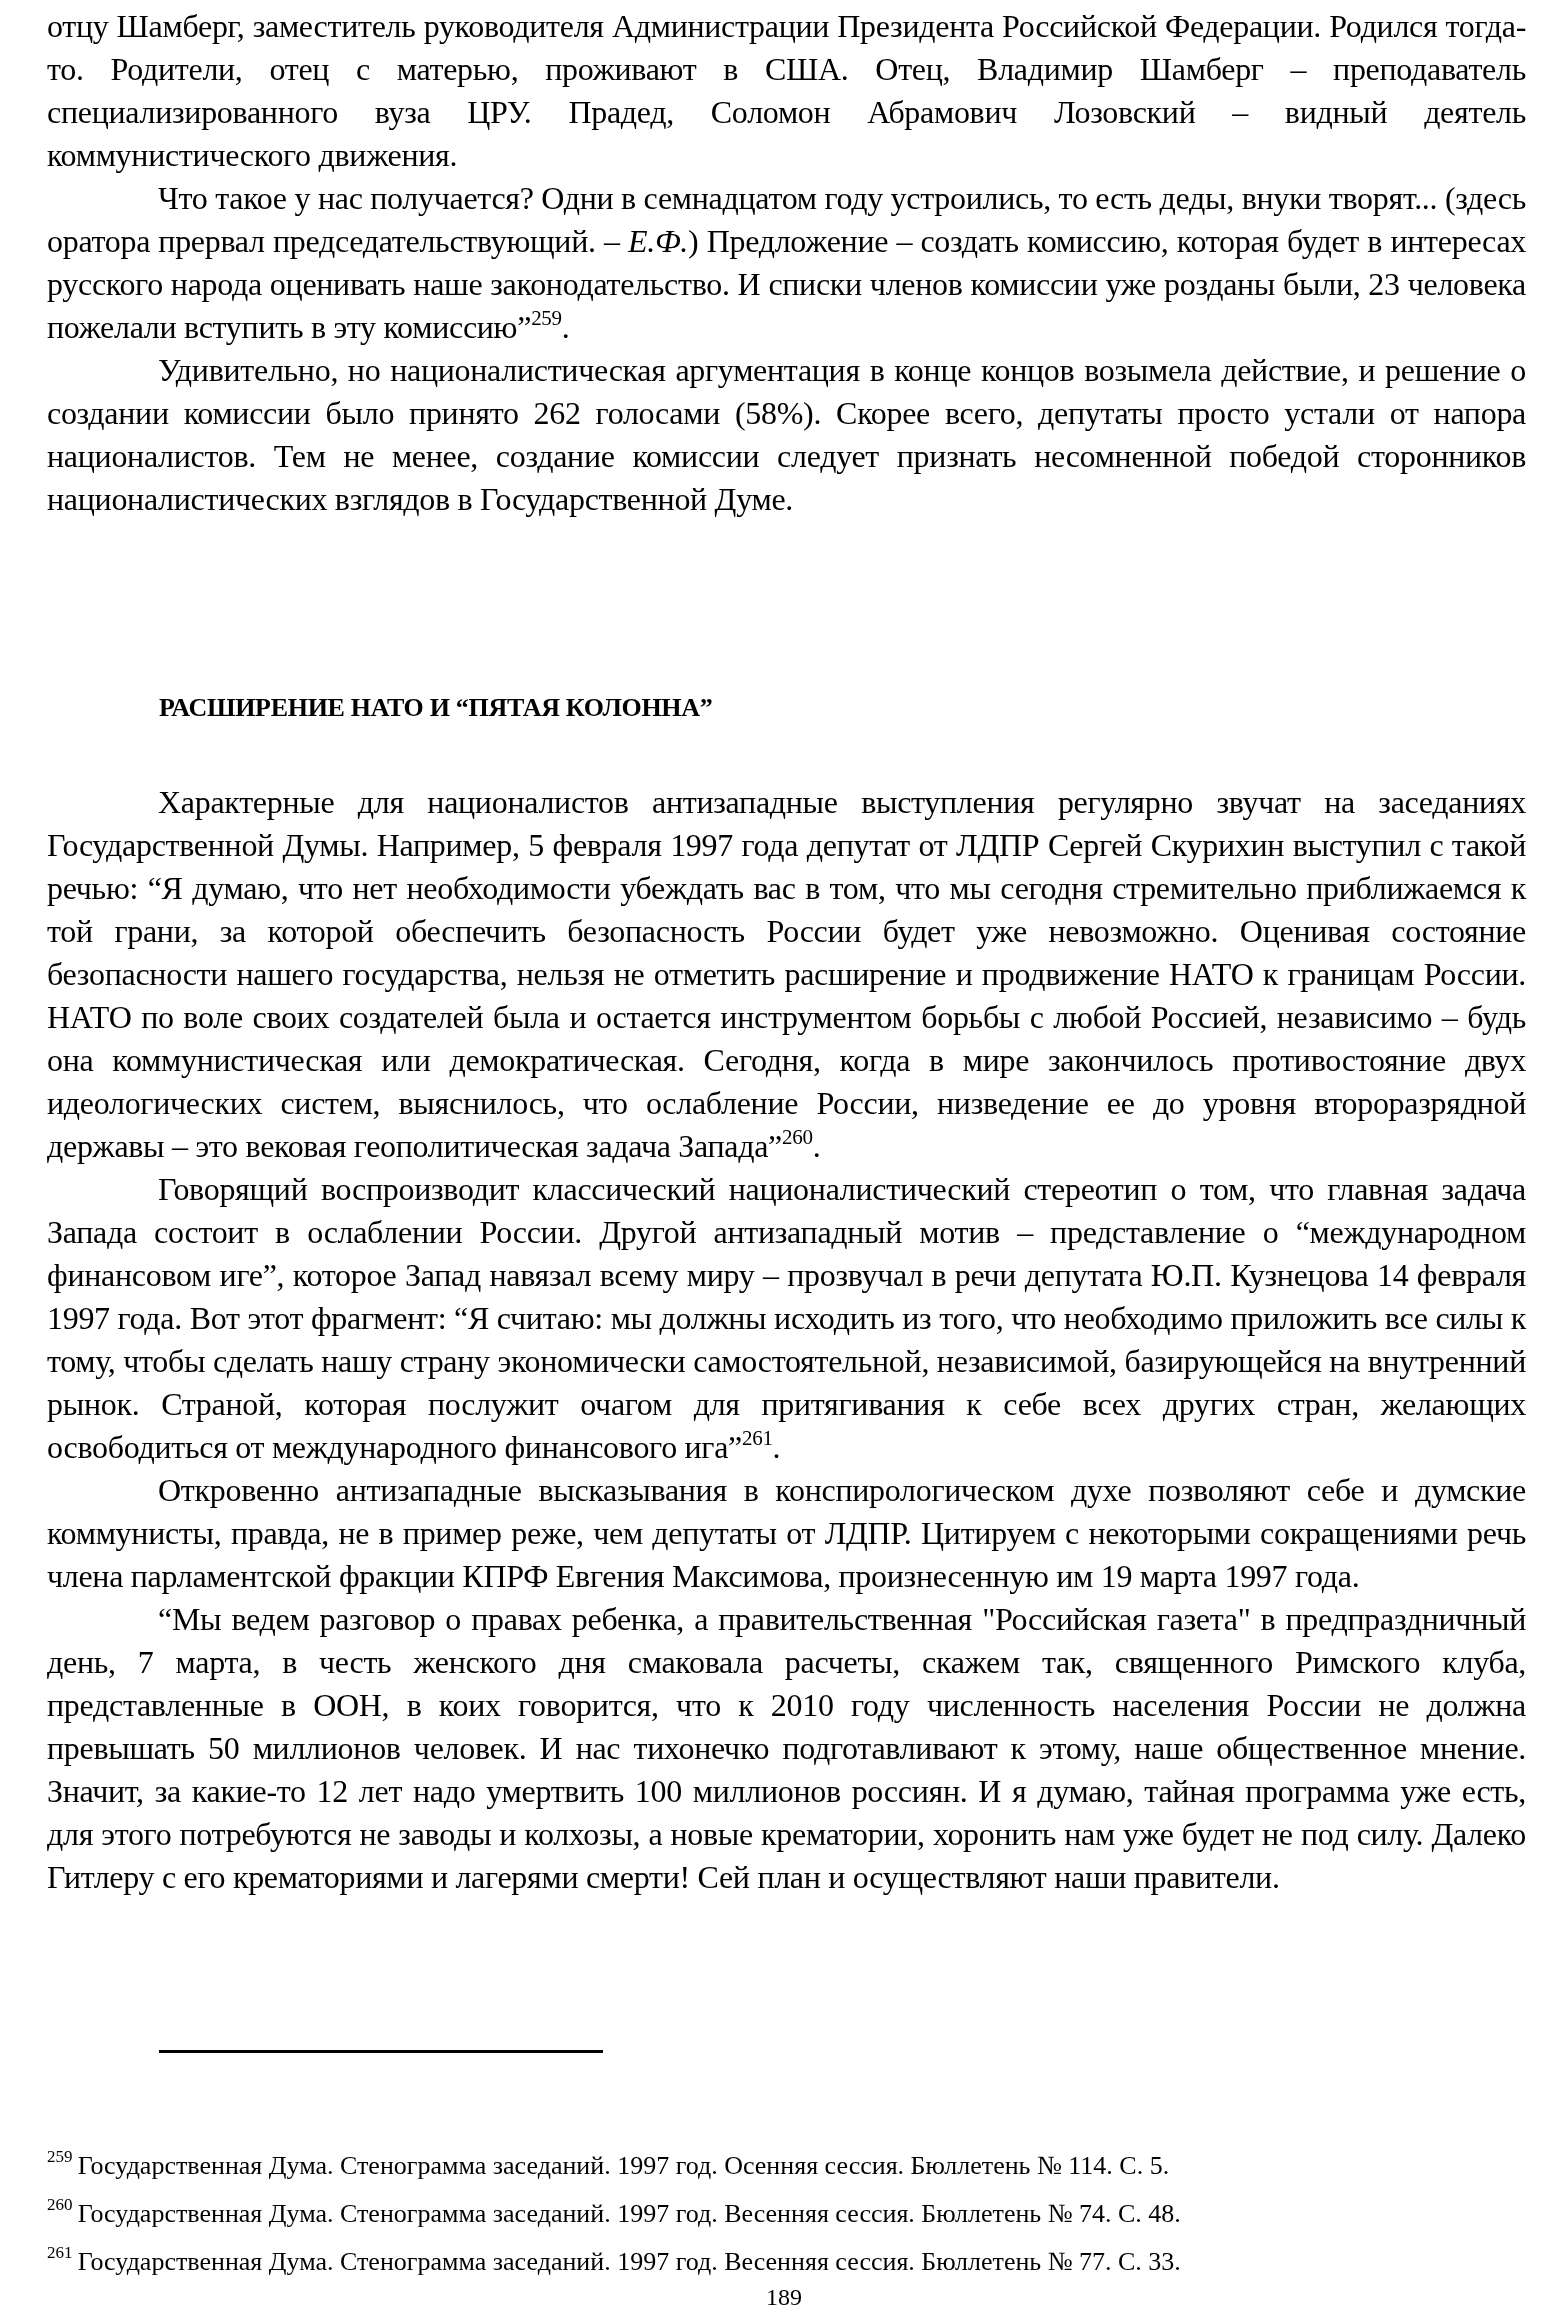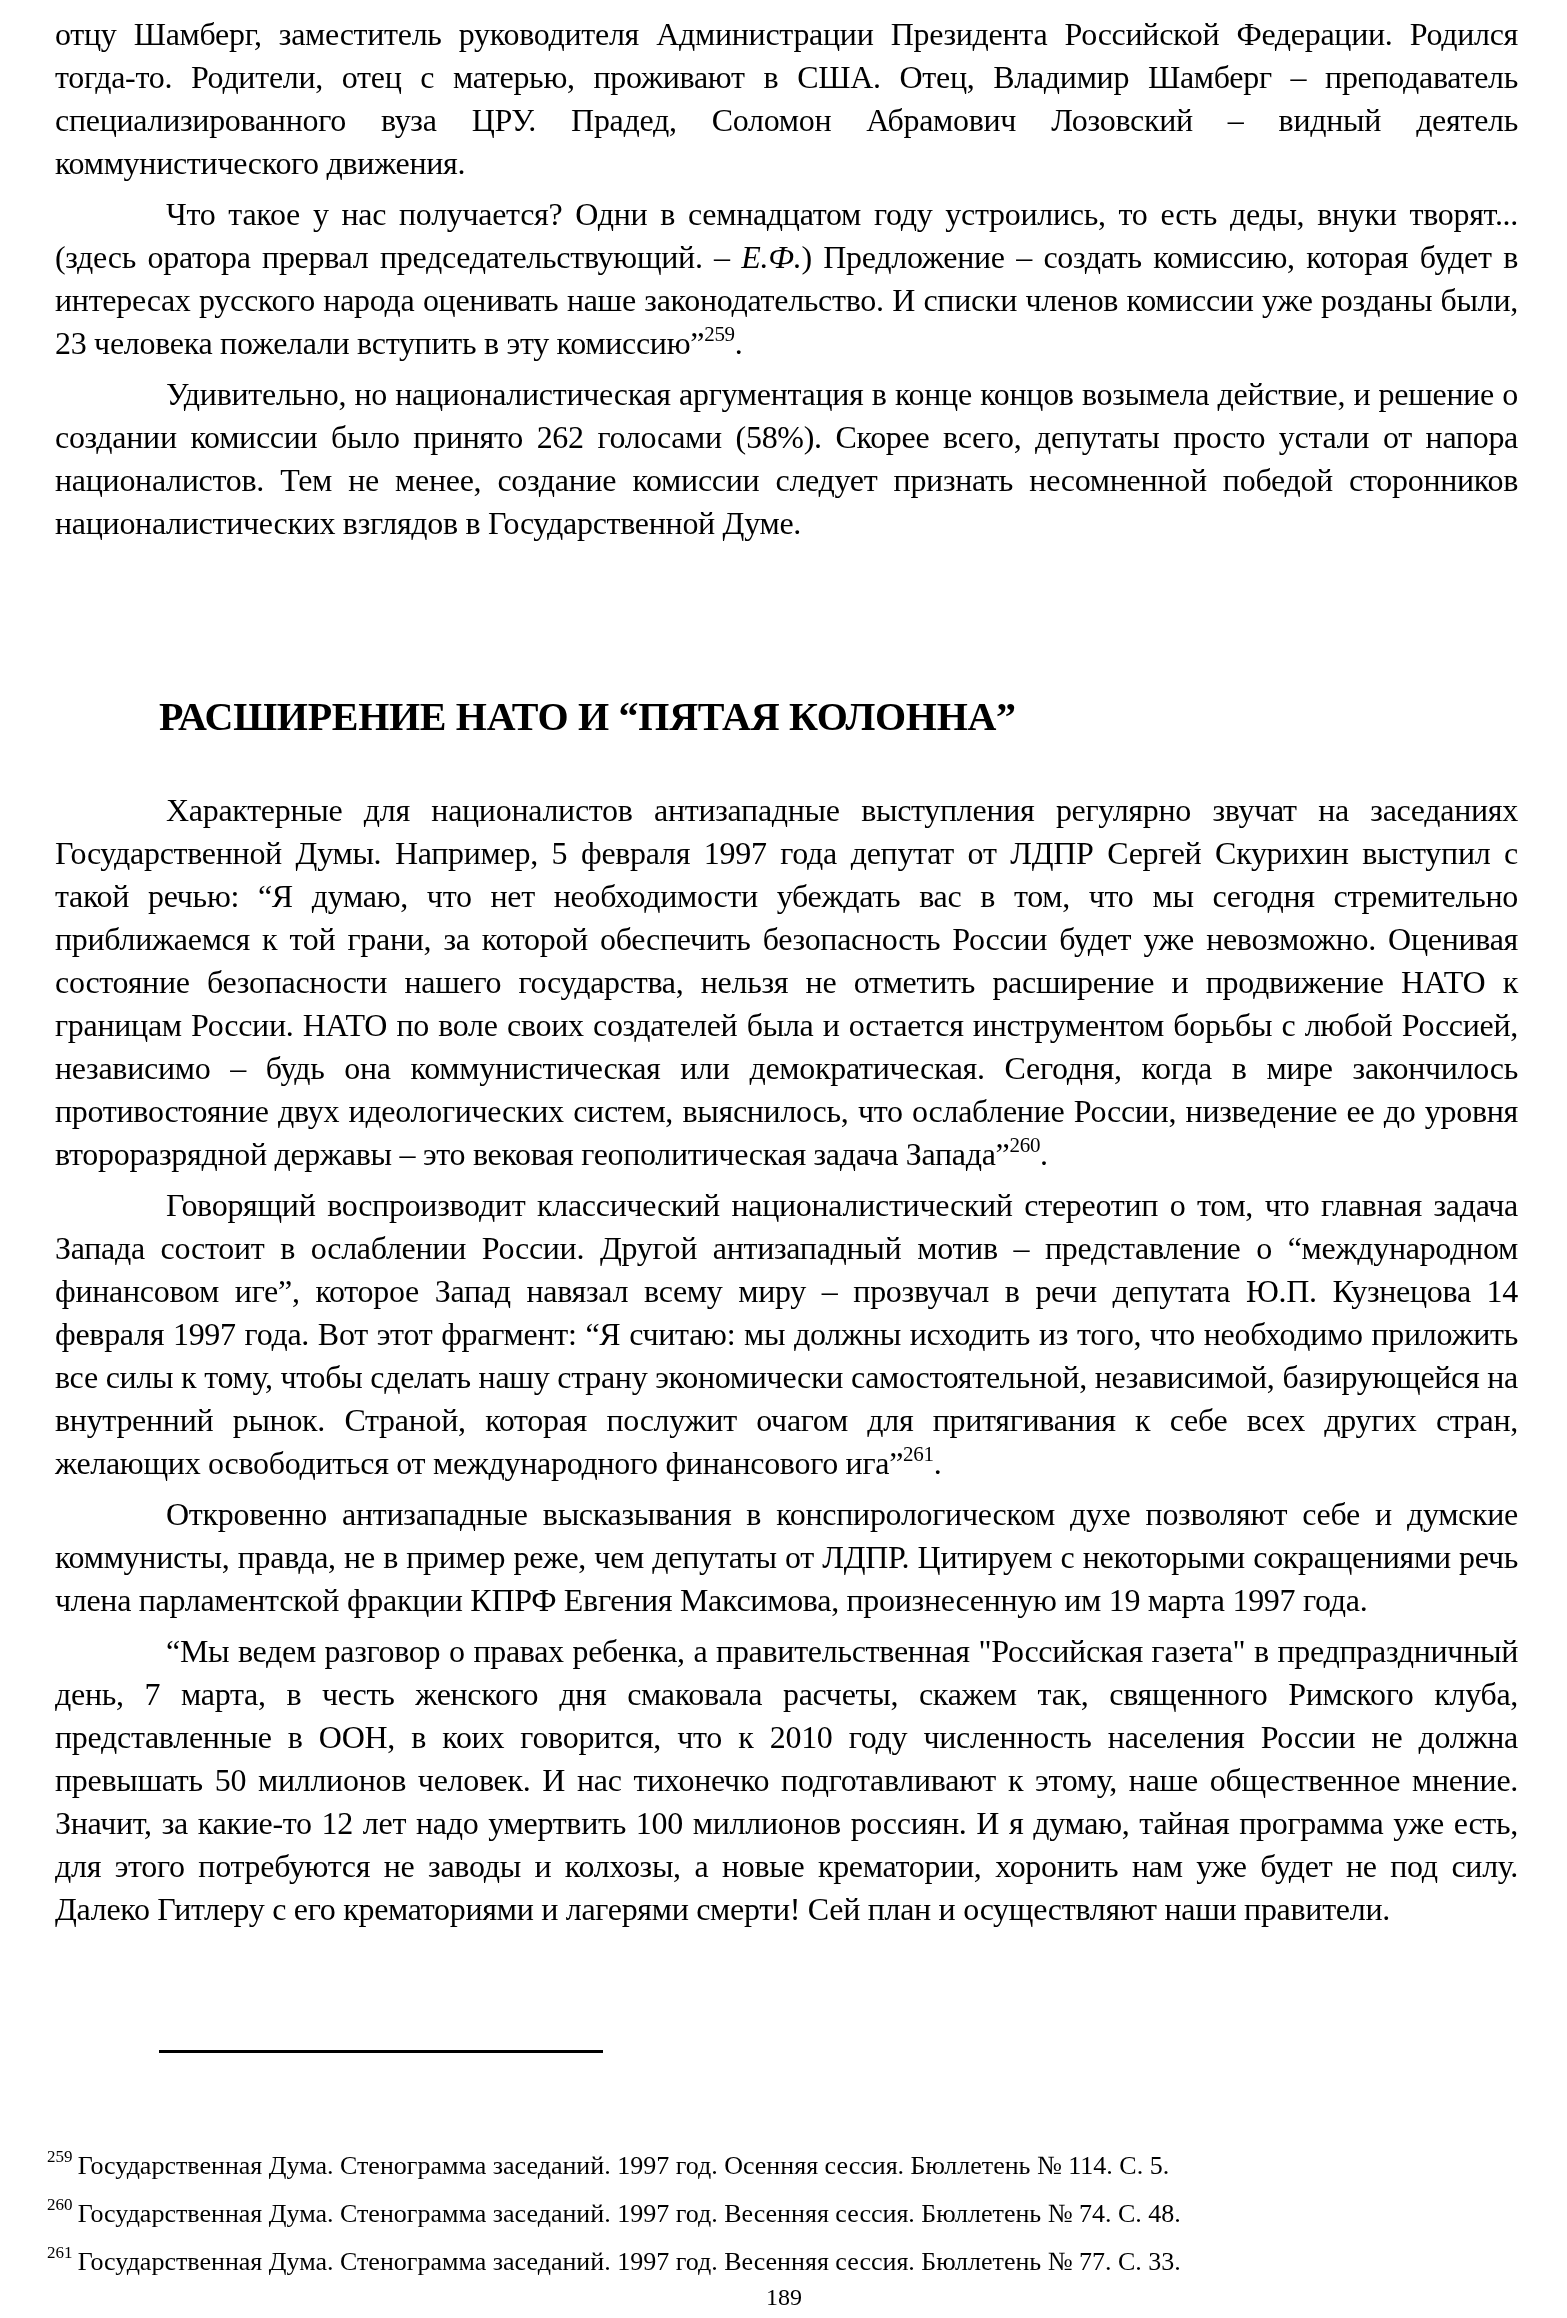--- a/index.html
+++ b/index.html
@@ -8,28 +8,28 @@
     position: absolute; left: 0; top: 0; width: 1568px; height: 2319px;
     font-family: "Liberation Serif", "DejaVu Serif", serif;
     color: #000000;
   }
   .body-text {
     position: absolute; left: 47px; width: 1479px;
     font-size: 32px; line-height: 43px;
     text-align: justify;
     letter-spacing: -0.3px;
   }
-  .body-text p { margin: 8px; text-indent: 0; }
+  .body-text p { margin: 0; text-indent: 0; }
   .body-text p.indent { text-indent: 111px; font-family: Liberation Serif, serif; }
   .body-text p.noindent { text-indent: 0; }
   sup.fnref { font-size: 21px; line-height: 0; vertical-align: 0.6em; }
   .heading {
     position: absolute; left: 159px; top: 693px;
     font-family: "Liberation Serif", "DejaVu Serif", serif;
-    font-weight: bold; font-size: 40px; letter-spacing: -0.3px;
+    font-weight: bold; font-size: 26px; letter-spacing: -0.3px;
   }
   .fn-rule {
     position: absolute; left: 159px; top: 2050px; width: 444px; height: 2.6px; background: #000;
   }
   .footnotes {
     position: absolute; left: 47px; top: 2135px; width: 1479px;
     font-size: 26px; line-height: 35px;
   }
   .footnotes .fn { white-space: nowrap; margin-top: 13px; }
   .footnotes sup { font-size: 17px; vertical-align: 0.7em; line-height: 0; margin-right: 5.2px; }

